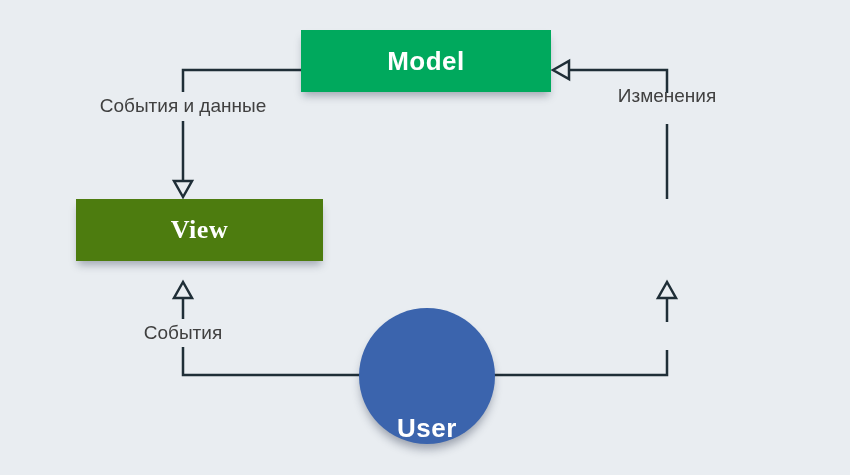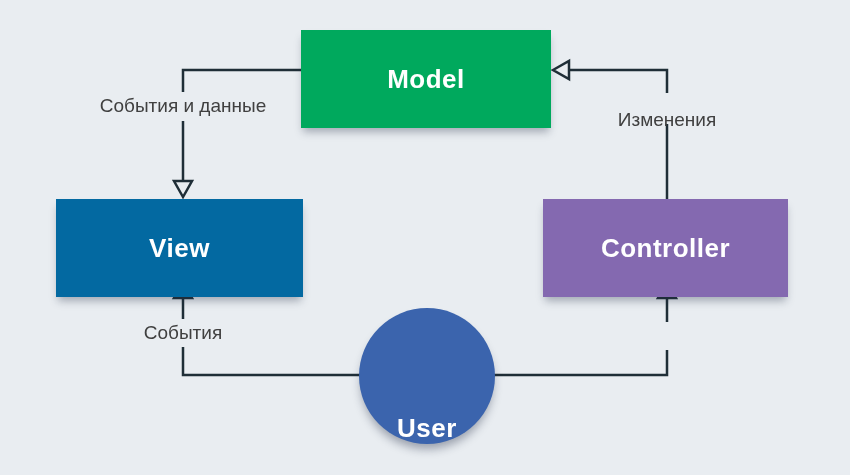--- a/index.html
+++ b/index.html
@@ -34,41 +34,41 @@
     position: absolute;
     display: flex;
     align-items: center;
     justify-content: center;
     color: #ffffff;
     font-weight: 700;
     font-size: 26px;
     letter-spacing: 0.5px;
     box-shadow: 0 6px 8px -2px rgba(35, 45, 70, 0.35);
   }
-  .node-rect { width: 248px; height: 98px; }
+  .node-rect { width: 248px; height: 62px; }
   #node-model      { left: 301px; top: 30px;  background: #00a95d; width: 250px; }
-  #node-view       { left: 56px;  top: 199px; background: #0369a1; width: 247px; }
+  #node-view       { left: 76px;  top: 199px; background: #4d7c0f; width: 247px; font-family: Liberation Serif, serif; }
   #node-controller { left: 543px; top: 199px; background: #8469b0; width: 245px; }
   #node-user {
     left: 359px; top: 308px;
     width: 136px; height: 136px;
     border-radius: 50%;
     background: #3b64ad;
     box-shadow: 0 7px 10px -2px rgba(35, 45, 70, 0.4);
     align-items: flex-end;
   }
   .edge-label {
     position: absolute;
     transform: translate(-50%, -50%);
     color: #404040;
     font-size: 19px;
     white-space: nowrap;
   }
   #label-model-view      { left: 183px; top: 106px; }
-  #label-controller-model{ left: 667px; top: 120px; }
+  #label-controller-model{ left: 667px; top: 96px; }
   #label-user-view       { left: 183px; top: 333px; }
   #label-user-controller { left: 667px; top: 334px; }
 </style>
 </head>
 <body>
 
 <div class="canvas">
 
   <svg class="connector-layer" viewBox="0 0 850 475" xmlns="http://www.w3.org/2000/svg">
 
@@ -90,23 +90,20 @@
   </svg>
 
   <div class="node node-rect" id="node-model">
     <span>Model</span>
   </div>
 
   <div class="node node-rect" id="node-view">
     <span>View</span>
   </div>
 
-  <div class="node node-rect" id="node-controller">
-    <span>Controller</span>
-  </div>
 
   <div class="node" id="node-user">
     <span>User</span>
   </div>
 
   <div class="edge-label" id="label-model-view">События и данные</div>
 
   <div class="edge-label" id="label-controller-model">Изменения</div>
 
   <div class="edge-label" id="label-user-view">События</div>

